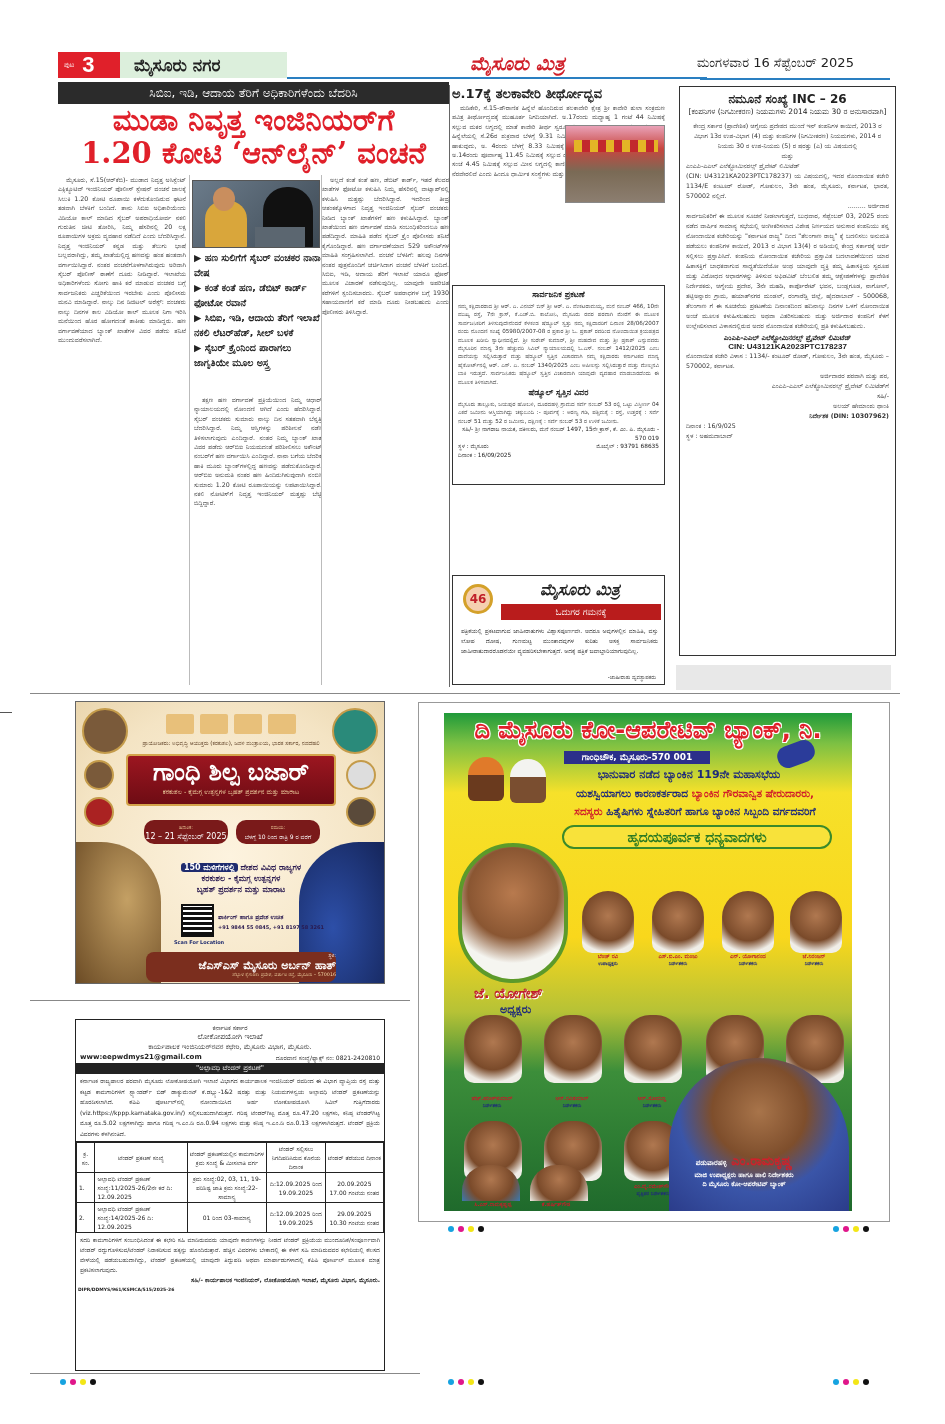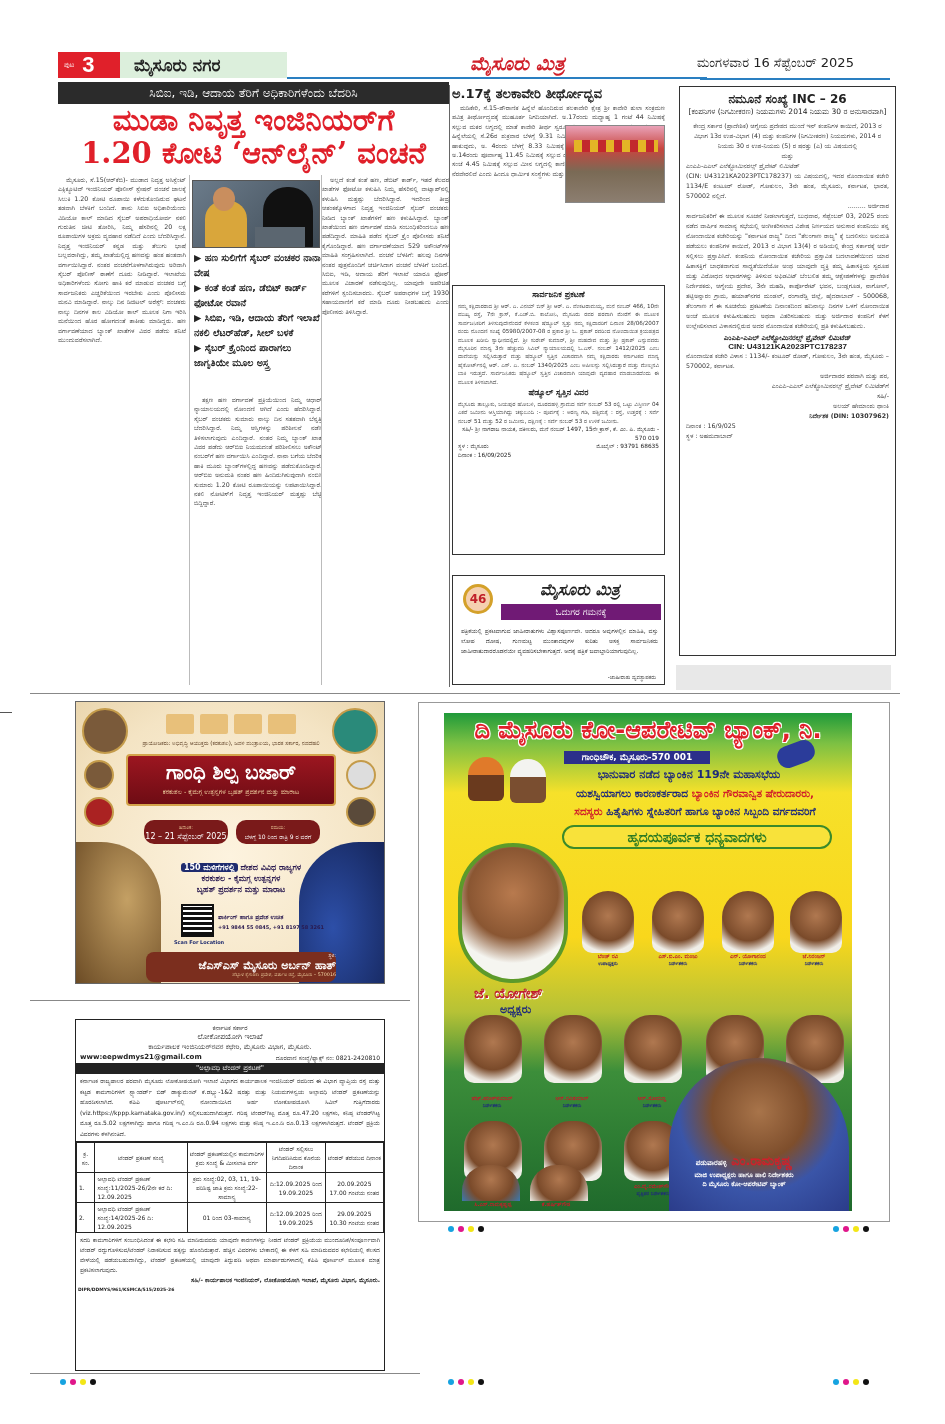--- a/index.html
+++ b/index.html
@@ -30,29 +30,29 @@
   .lead-col2 { left: 194px; top: 395px; width: 128px; height: 290px; }
   .lead-col3 { left: 322px; top: 175px; width: 127px; height: 512px; }
   .col-divider { width: 1px; background: #bbb; }
 
   
   .tk-head { left: 452px; top: 86px; width: 213px; font-size: 13px; font-weight: bold; }
   .tk-body { left: 452px; top: 103px; width: 213px; height: 170px; }
   .tk-photo { left: 565px; top: 125px; width: 100px; height: 78px; background: linear-gradient(180deg,#e9a2b8 0%, #c8463f 30%, #7a6a55 60%, #8c7e70 100%); border:1px solid #888; }
   .tk-photo .canopy { position:absolute; left:8px; top:14px; width:84px; height:12px; background: repeating-linear-gradient(90deg,#e3b526 0 8px,#c2282d 8px 16px); }
   
-  .notice1 { left: 452px; top: 285px; width: 213px; height: 270px; border: 1px solid #333; padding: 4px 5px; }
+  .notice1 { left: 452px; top: 285px; width: 213px; height: 200px; border: 1px solid #333; padding: 4px 5px; }
   .notice1 .t { font-size: 8px; font-weight: bold; text-align: center; margin-bottom: 2px; }
   .notice1 .b { font-size: 5.6px; line-height: 8.4px; text-align: justify; color: #333; }
   .notice1 .sig { font-size: 5.8px; line-height: 8.4px; }
   
   .mm-box { left: 452px; top: 575px; width: 213px; height: 110px; border:1px solid #333; padding: 4px; }
   .mm-badge { position:absolute; left: 10px; top: 8px; width: 30px; height: 30px; border-radius:50%; background:#f5d0b0; border:3px solid #d4a12a; color:#c0202a; font-weight:bold; font-size:12px; text-align:center; line-height:24px; }
   .mm-title { position:absolute; left: 52px; top: 4px; width: 150px; text-align:center; font-size: 16px; font-weight:bold; font-style:italic; color:#222; }
-  .mm-sub { position:absolute; left: 48px; top: 28px; width: 160px; height: 16px; background:#701a75; color:#fff; font-size: 9px; text-align:center; line-height:16px; }
+  .mm-sub { position:absolute; left: 48px; top: 28px; width: 160px; height: 16px; background:#b91c1c; color:#fff; font-size: 9px; text-align:center; line-height:16px; }
   .mm-text { position:absolute; left: 8px; top: 50px; width: 197px; font-size: 6px; line-height: 10px; text-align: justify; }
   .mm-sign { position:absolute; right: 8px; bottom: 3px; font-size: 5.5px; }
 
   
   .inc { left: 679px; top: 86px; width: 217px; height: 570px; border: 1px solid #333; padding: 5px 6px; }
   .inc .title { font-size: 12px; font-weight: bold; text-align:center; }
   .inc .sub { font-size: 7.5px; text-align:center; line-height: 11px; margin-bottom: 4px; }
   .inc .body { font-size: 6.3px; line-height: 10px; text-align: justify; color:#333; }
   .inc .co { font-size: 7px; font-weight:bold; text-align:center; margin-top: 3px; }
   .inc .cin2 { font-size: 8px; font-weight:bold; text-align:center; font-family: "Liberation Sans", sans-serif; }
@@ -62,21 +62,21 @@
   
   .hrule { height: 1px; background:#888; }
 
   
   .ad1 { left: 75px; top: 701px; width: 310px; height: 283px; border:1px solid #666;
          background: radial-gradient(circle at 50% 55%, #fdf3df 0%, #f4e4c4 70%, #ead6ae 100%); overflow:hidden; }
   .ad1 .logos { position:absolute; left: 90px; top: 12px; width: 130px; height: 20px; display:flex; gap:6px; }
   .ad1 .logos span { flex:1; background:#e8c07a; border-radius:2px; }
   .ad1 .org { position:absolute; left: 40px; top: 38px; width: 230px; text-align:center; font-size: 5.5px; color:#4a2a10; }
   .ad1 .banner { position:absolute; left: 50px; top: 52px; width: 210px; height: 52px; background: linear-gradient(180deg,#9c1620,#6e0c14); border: 2px solid #d4a34a; border-radius: 4px; color:#fff; text-align:center; }
-  .ad1 .banner .big { font-size: 20px; font-weight:bold; line-height: 32px; }
+  .ad1 .banner .big { font-size: 24px; font-weight:bold; line-height: 32px; }
   .ad1 .banner .small { font-size: 6.5px; color:#f3d9a6; }
   .ad1 .pill { position:absolute; height: 24px; background:#7a1a1a; color:#fff; border-radius: 10px; text-align:center; font-size: 8px; line-height: 9px; padding-top: 3px; }
   .ad1 .pill .cap { font-size: 5px; color:#f1d3a0; display:block; }
   .ad1 .mid { position:absolute; left: 95px; top: 160px; width: 140px; text-align:center; font-size: 8px; line-height: 11px; font-weight:bold; color:#2a1a50; }
   .ad1 .mid .hl { background:#1e2b6e; color:#fff; padding:0 3px; border-radius:3px;margin-top:8px; }
   .ad1 .qr { position:absolute; left: 105px; top: 202px; width: 33px; height: 33px;
      background: repeating-linear-gradient(0deg,#111 0 3px,#fff 3px 5px), #fff; border:2px solid #111; }
   .ad1 .scan { position:absolute; left: 98px; top: 237px; font-size: 5px; font-weight:bold; color:#1e2b6e; }
   .ad1 .contact { position:absolute; left: 142px; top: 210px; font-size: 6px; line-height: 10px; font-weight:bold; color:#2a1a50; }
   .ad1 .bottom { position:absolute; left: 70px; top: 250px; width: 190px; height: 30px; background: #7b2e1e; color:#fff; border-radius: 8px; text-align:right; }

